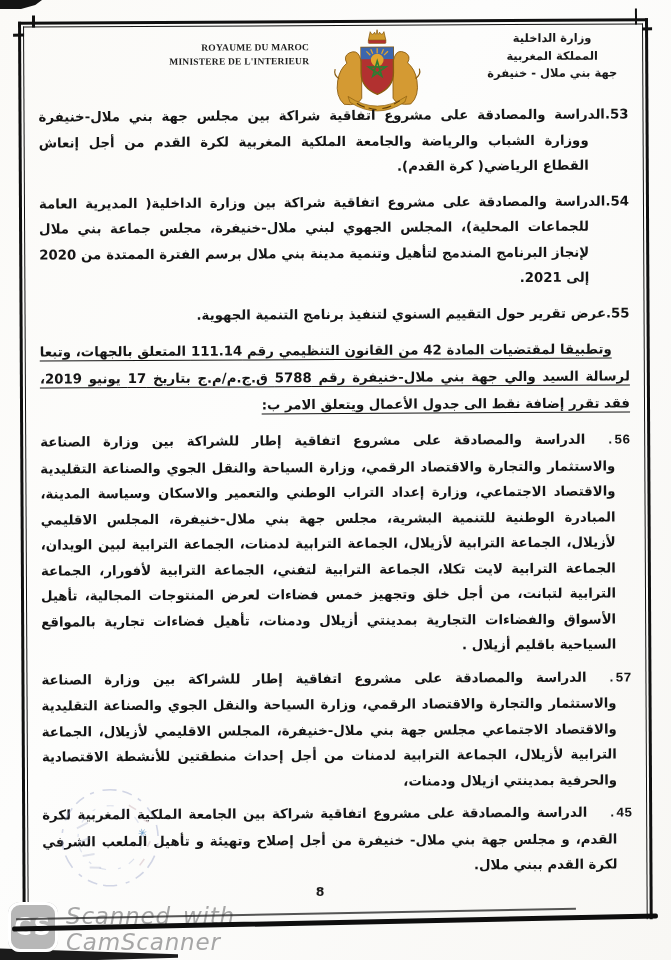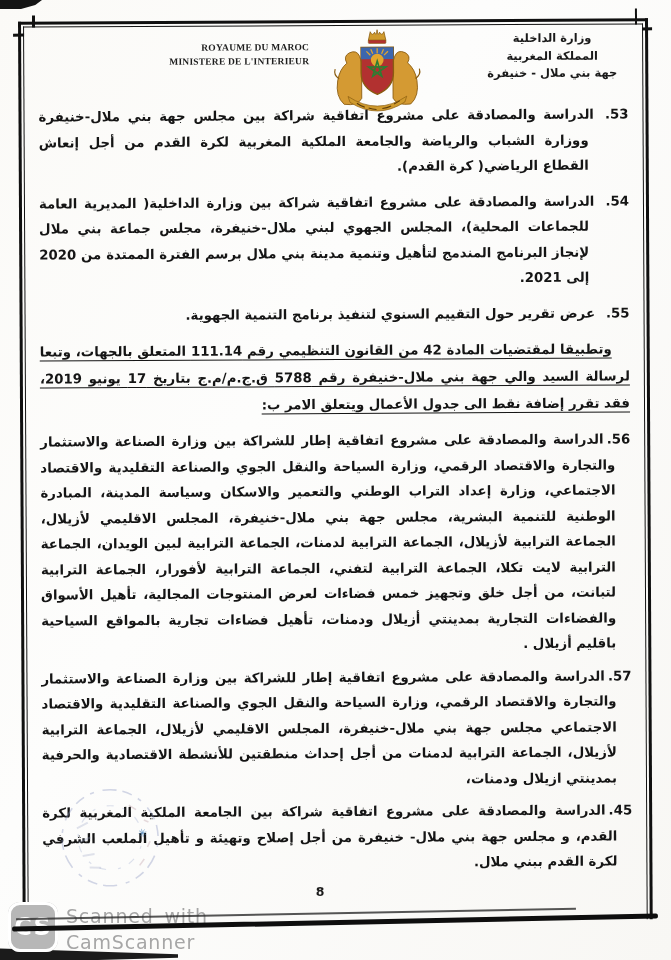--- a/index.html
+++ b/index.html
@@ -58,23 +58,23 @@
   }
   
   .content{
     position:absolute;left:17px;top:80px;width:590px;
     direction:rtl;text-align:justify;color:#151515;
   }
   .item{
     font-size:13.3px;font-weight:bold;line-height:25.5px;margin-bottom:10px;
   }
   .item.type-a{padding-right:40px;text-indent:-40px;}
-  .item.type-a .num{margin-left:11px;}
+  .item.type-a .num{}
   .item.type-b{padding-right:15px;text-indent:-15px;margin-bottom:7px;}
-  .item.type-b .num{margin-left:3px;}
+  .item.type-b .num{margin-left:21px;font-family:Liberation Mono, monospace;}
   .note{
     font-size:13.3px;font-weight:bold;line-height:27px;margin:2px 0 10px 0;
     text-indent:18px;text-decoration:underline;text-underline-offset:4px;
     text-decoration-thickness:1.3px;
   }
   
   .stamp{position:absolute;left:52px;top:782px;width:122px;height:110px;opacity:.85;}
   
   .page-number{
     position:absolute;left:308px;top:884px;width:24px;text-align:center;
@@ -85,21 +85,21 @@
     position:absolute;left:8px;top:902px;width:50px;height:50px;background:#b7b7b7;
     border-radius:12px;z-index:20;display:flex;align-items:center;justify-content:center;
     box-shadow:inset 0 0 0 3px #ffffff;
   }
   .cs-logo span{
     color:#ffffff;font-weight:bold;font-size:24px;letter-spacing:1px;
     font-family:"DejaVu Sans",sans-serif;
   }
   .cs-text{
     position:absolute;left:66px;top:903px;z-index:20;color:#a6a6a6;
-    font-size:19px;line-height:26px;letter-spacing:.8px;word-spacing:4px;
+    font-size:23px;line-height:26px;letter-spacing:.8px;word-spacing:4px;font-style:italic;
   }
 </style>
 </head>
 <body>
 
 <div class="page">
 
   <div class="corner-mark"></div>
 
   <div class="frame">

